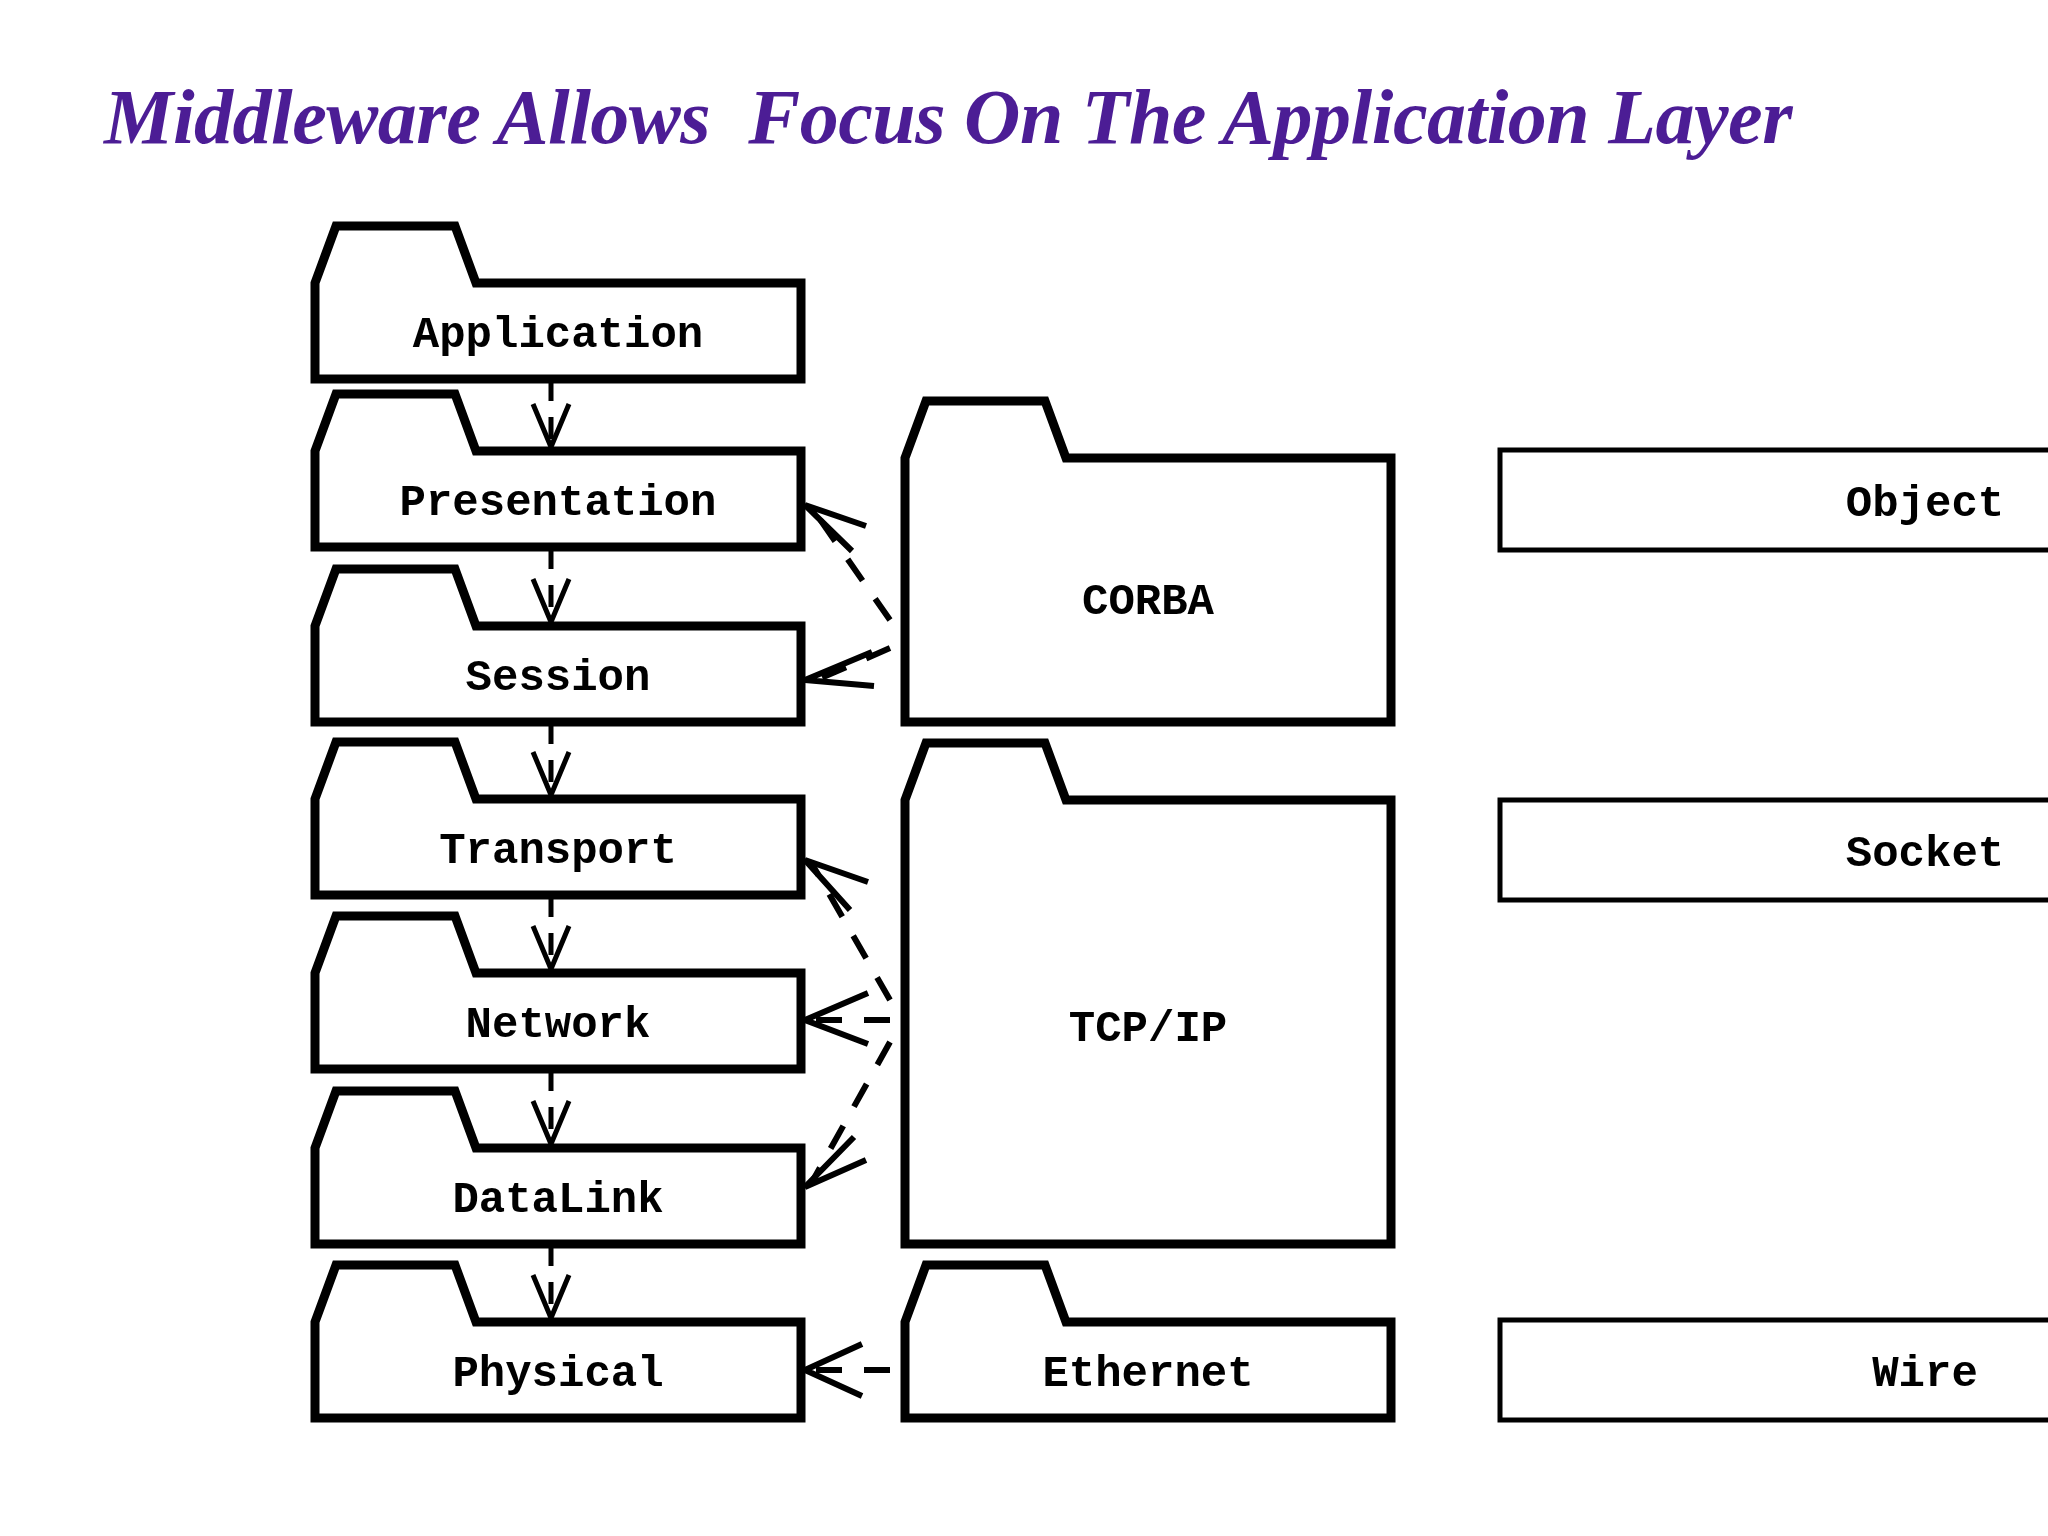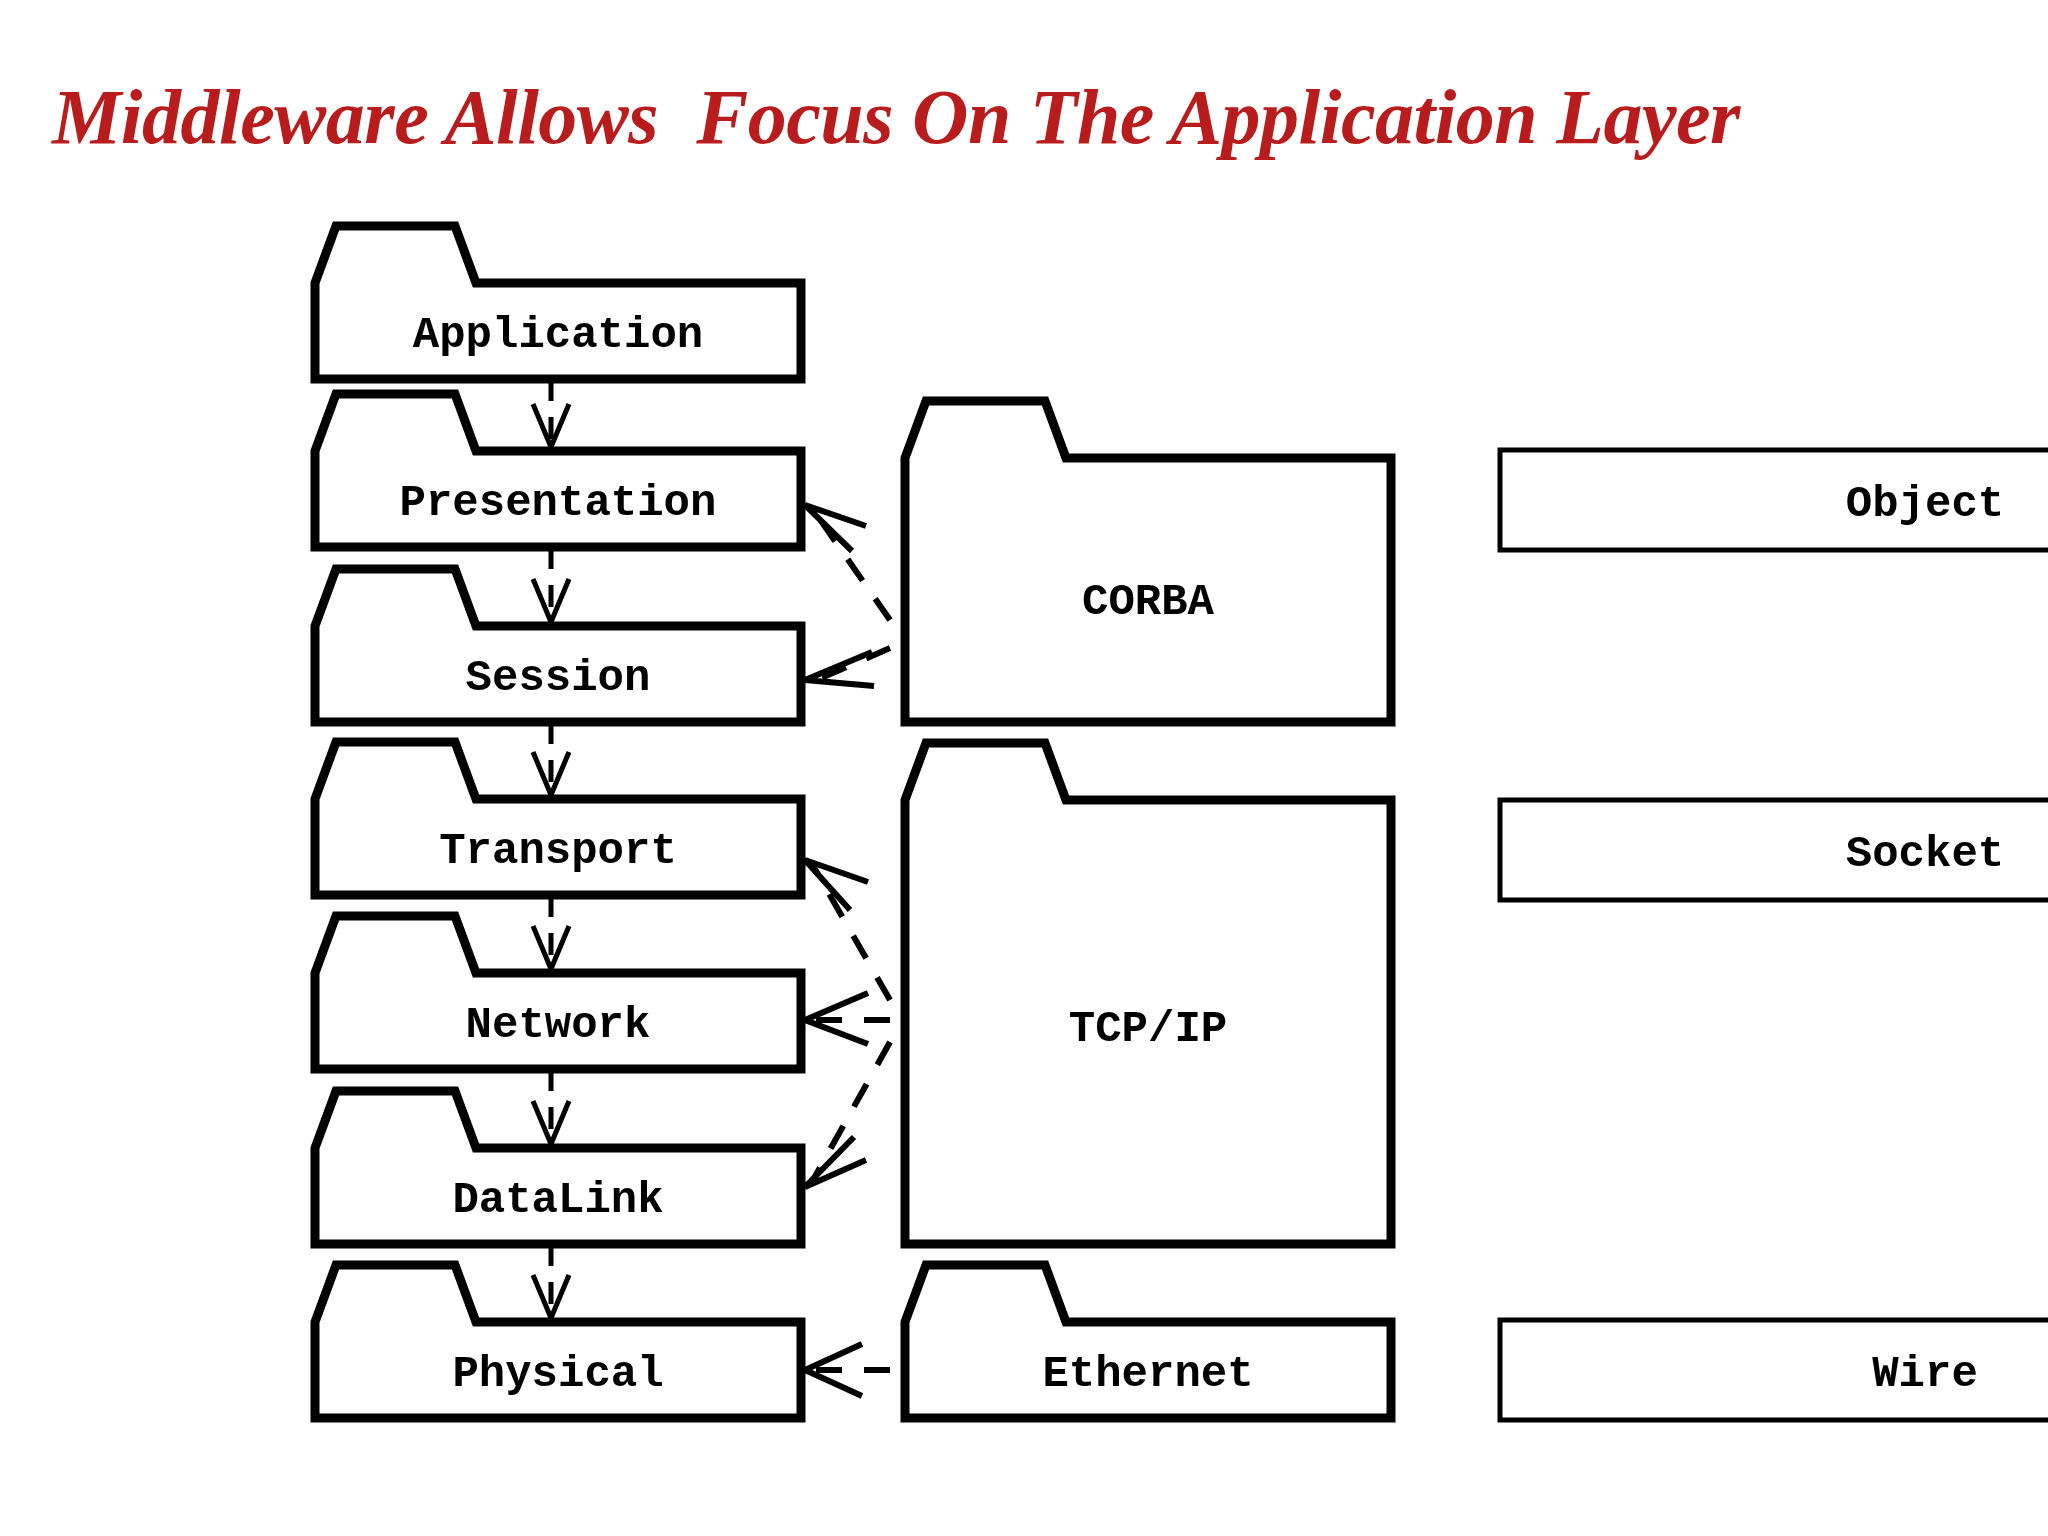--- a/index.html
+++ b/index.html
@@ -17,27 +17,27 @@
     position: relative;
     width: 2048px;
     height: 1536px;
     background: #ffffff;
   }
   #slide-title {
     position: absolute;
     left: 0;
     top: 72px;
     width: 1792px;
-    text-align: center;
+    text-align: right;
     font-family: "Liberation Serif", "DejaVu Serif", serif;
     font-weight: bold;
     font-style: italic;
     font-size: 78px;
     letter-spacing: -0.5px;
-    color: #b91c1c;
+    color: #4c1d95;
     white-space: pre;
   }
   #diagram {
     position: absolute;
     left: 0;
     top: 0;
   }
   .box-label {
     font-family: "Liberation Mono", "DejaVu Sans Mono", monospace;
     font-weight: bold;

